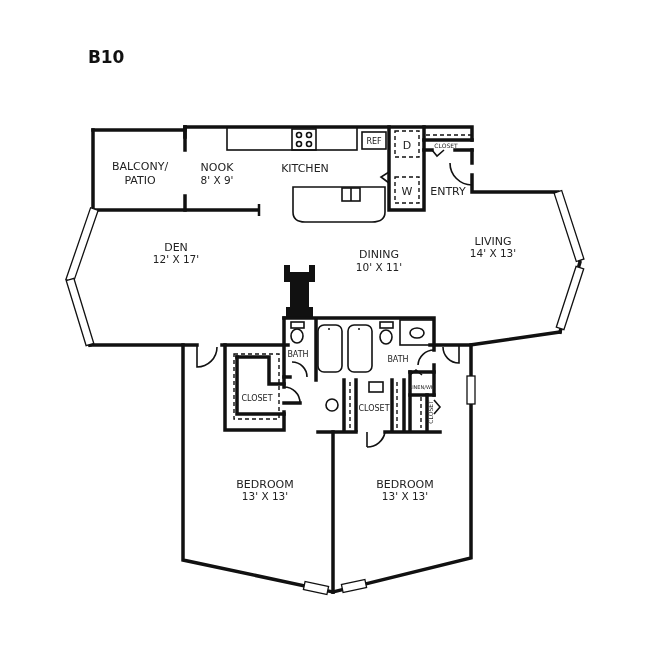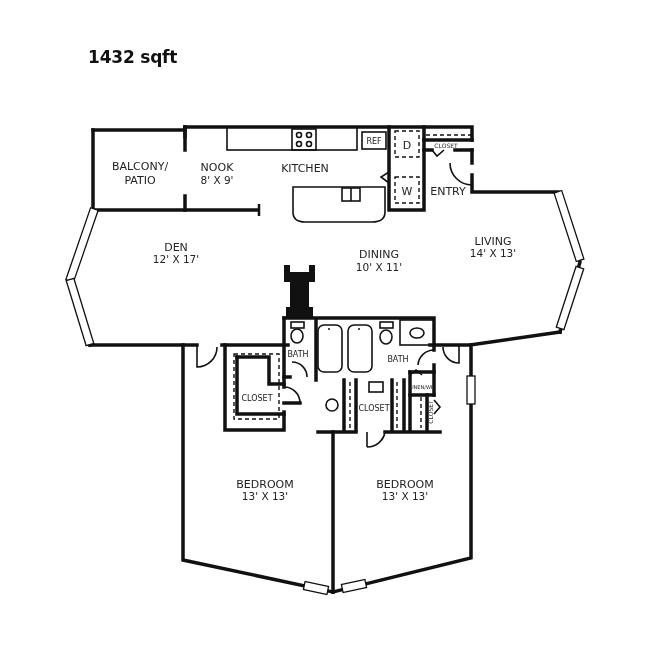--- a/index.html
+++ b/index.html
@@ -13,21 +13,21 @@
   .win { stroke: #111; stroke-width: 1.3; fill: #fff; }
   .lbl { font-family: "DejaVu Sans", sans-serif; font-size: 11px; fill: #222; text-anchor: middle; }
   .lbl-sm { font-family: "DejaVu Sans", sans-serif; font-size: 8px; fill: #222; text-anchor: middle; }
   .lbl-xs { font-family: "DejaVu Sans", sans-serif; font-size: 5px; fill: #222; text-anchor: middle; }
   .dim { font-family: "DejaVu Sans", sans-serif; font-size: 10.5px; fill: #222; text-anchor: middle; }
 </style>
 </head>
 <body>
 
 <div class="header">
-  <div class="line">1432 sqft</div>
+  <div class="line">B10</div>
 </div>
 
 <svg width="650" height="650" viewBox="0 0 650 650">
 
   <g>
 
     <polyline class="wall" points="185,127 472,127 472,140"></polyline>
 
     <polyline class="wall" points="185,127 185,137"></polyline>
     <polyline class="wall" points="93,130 185,130"></polyline>

